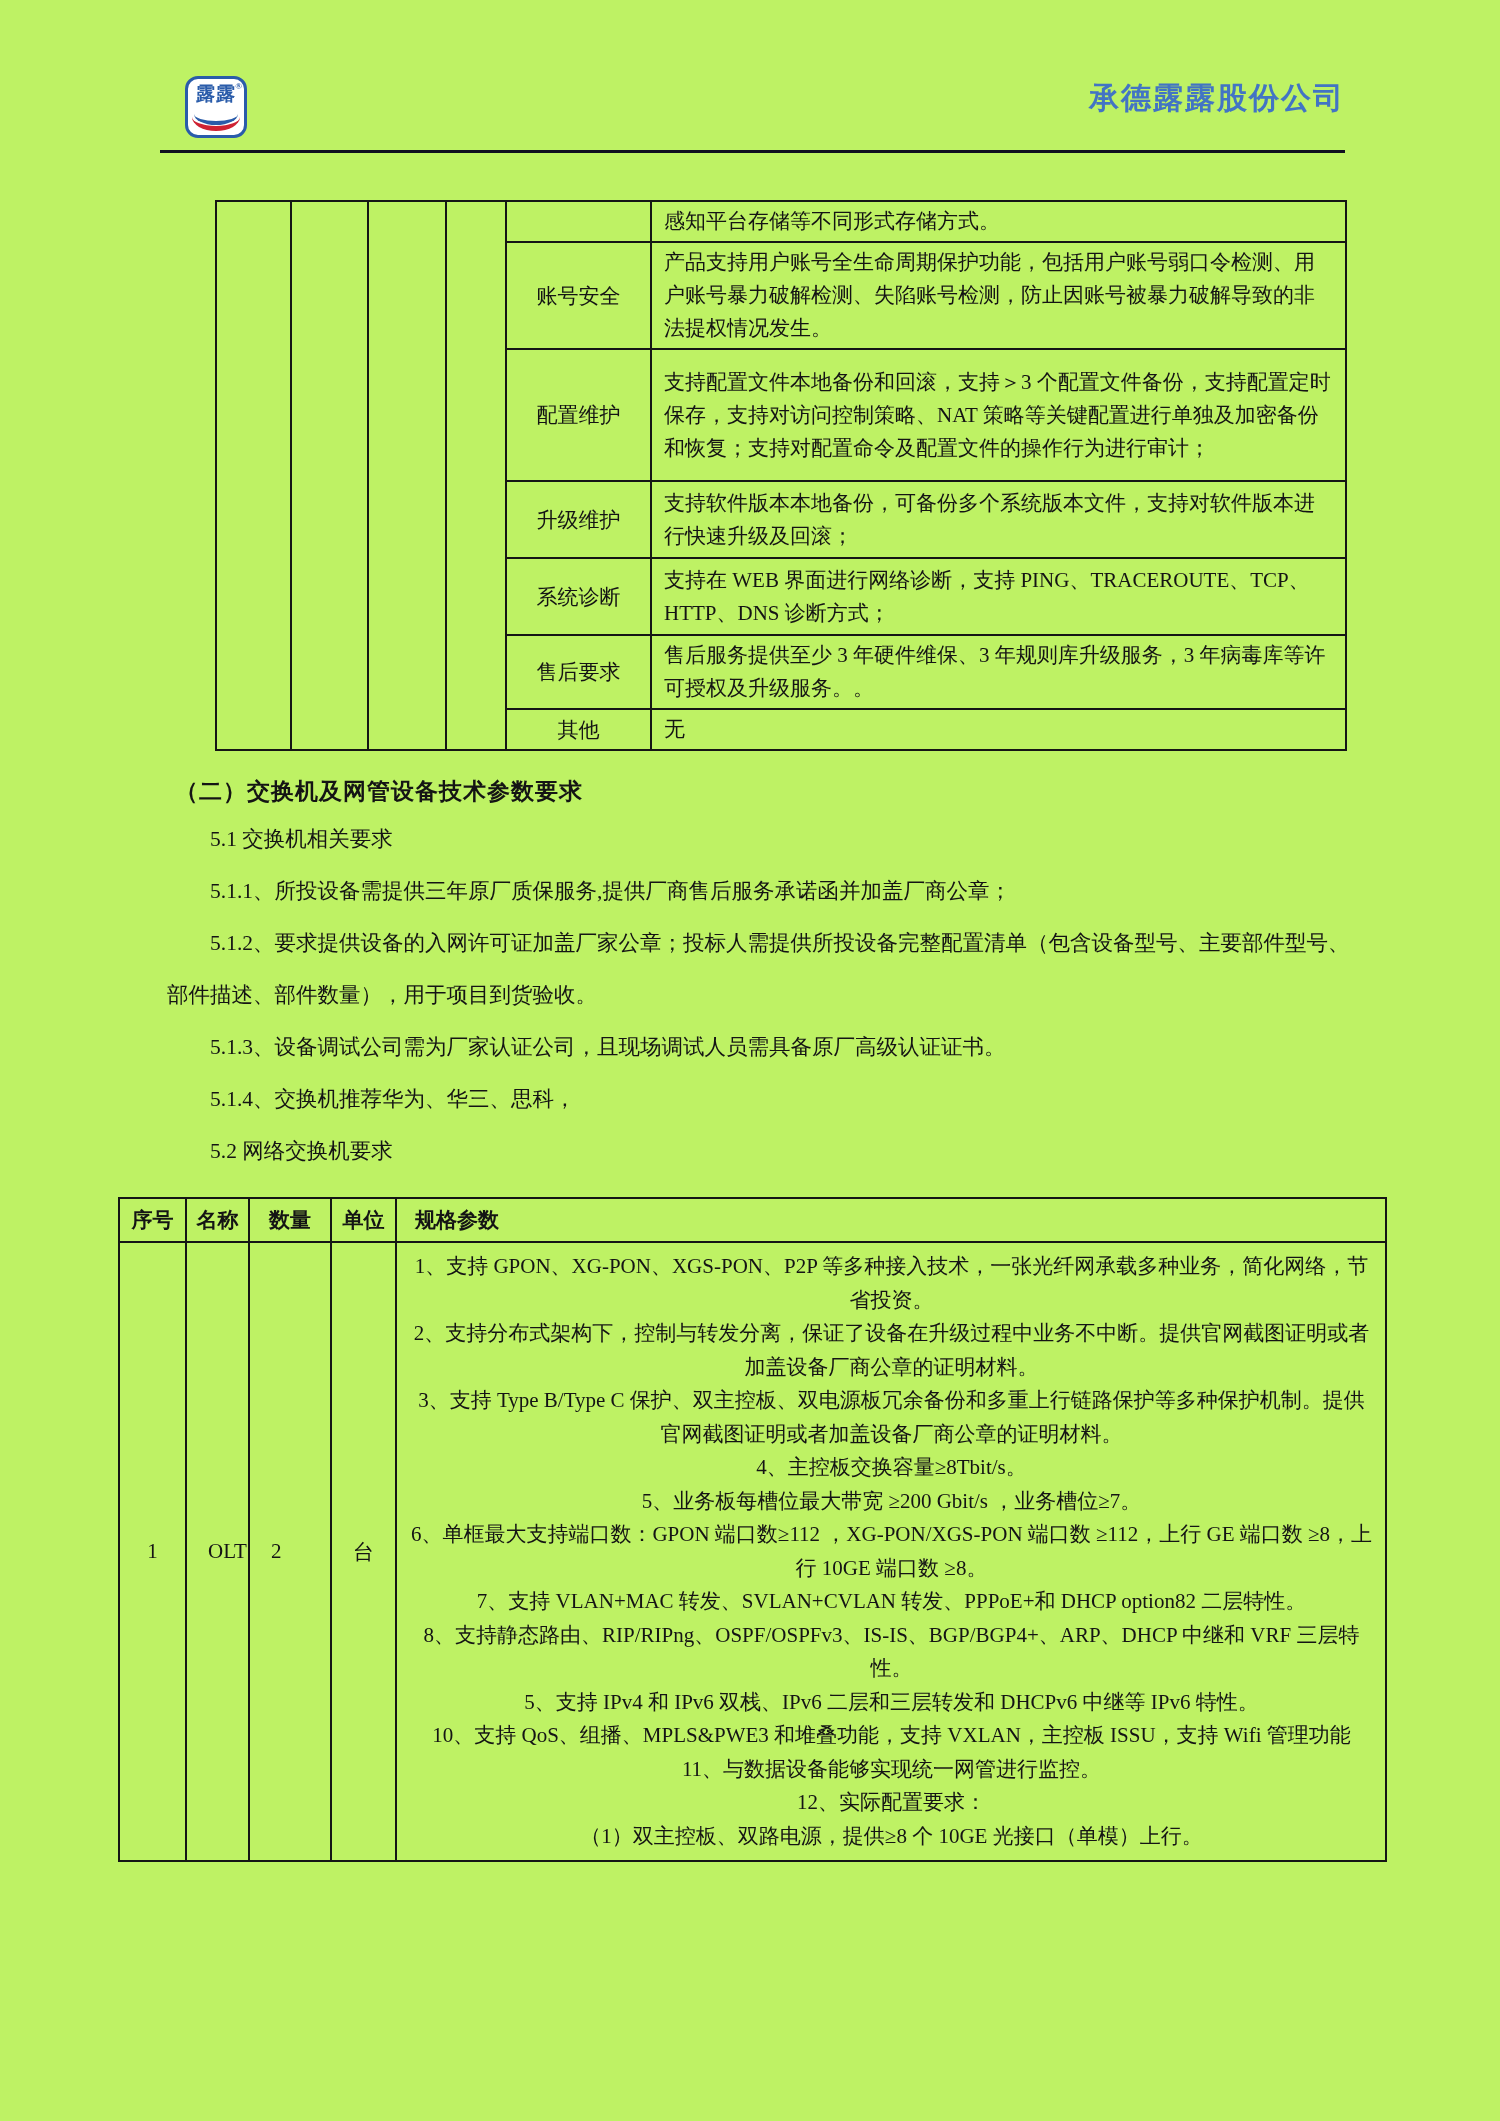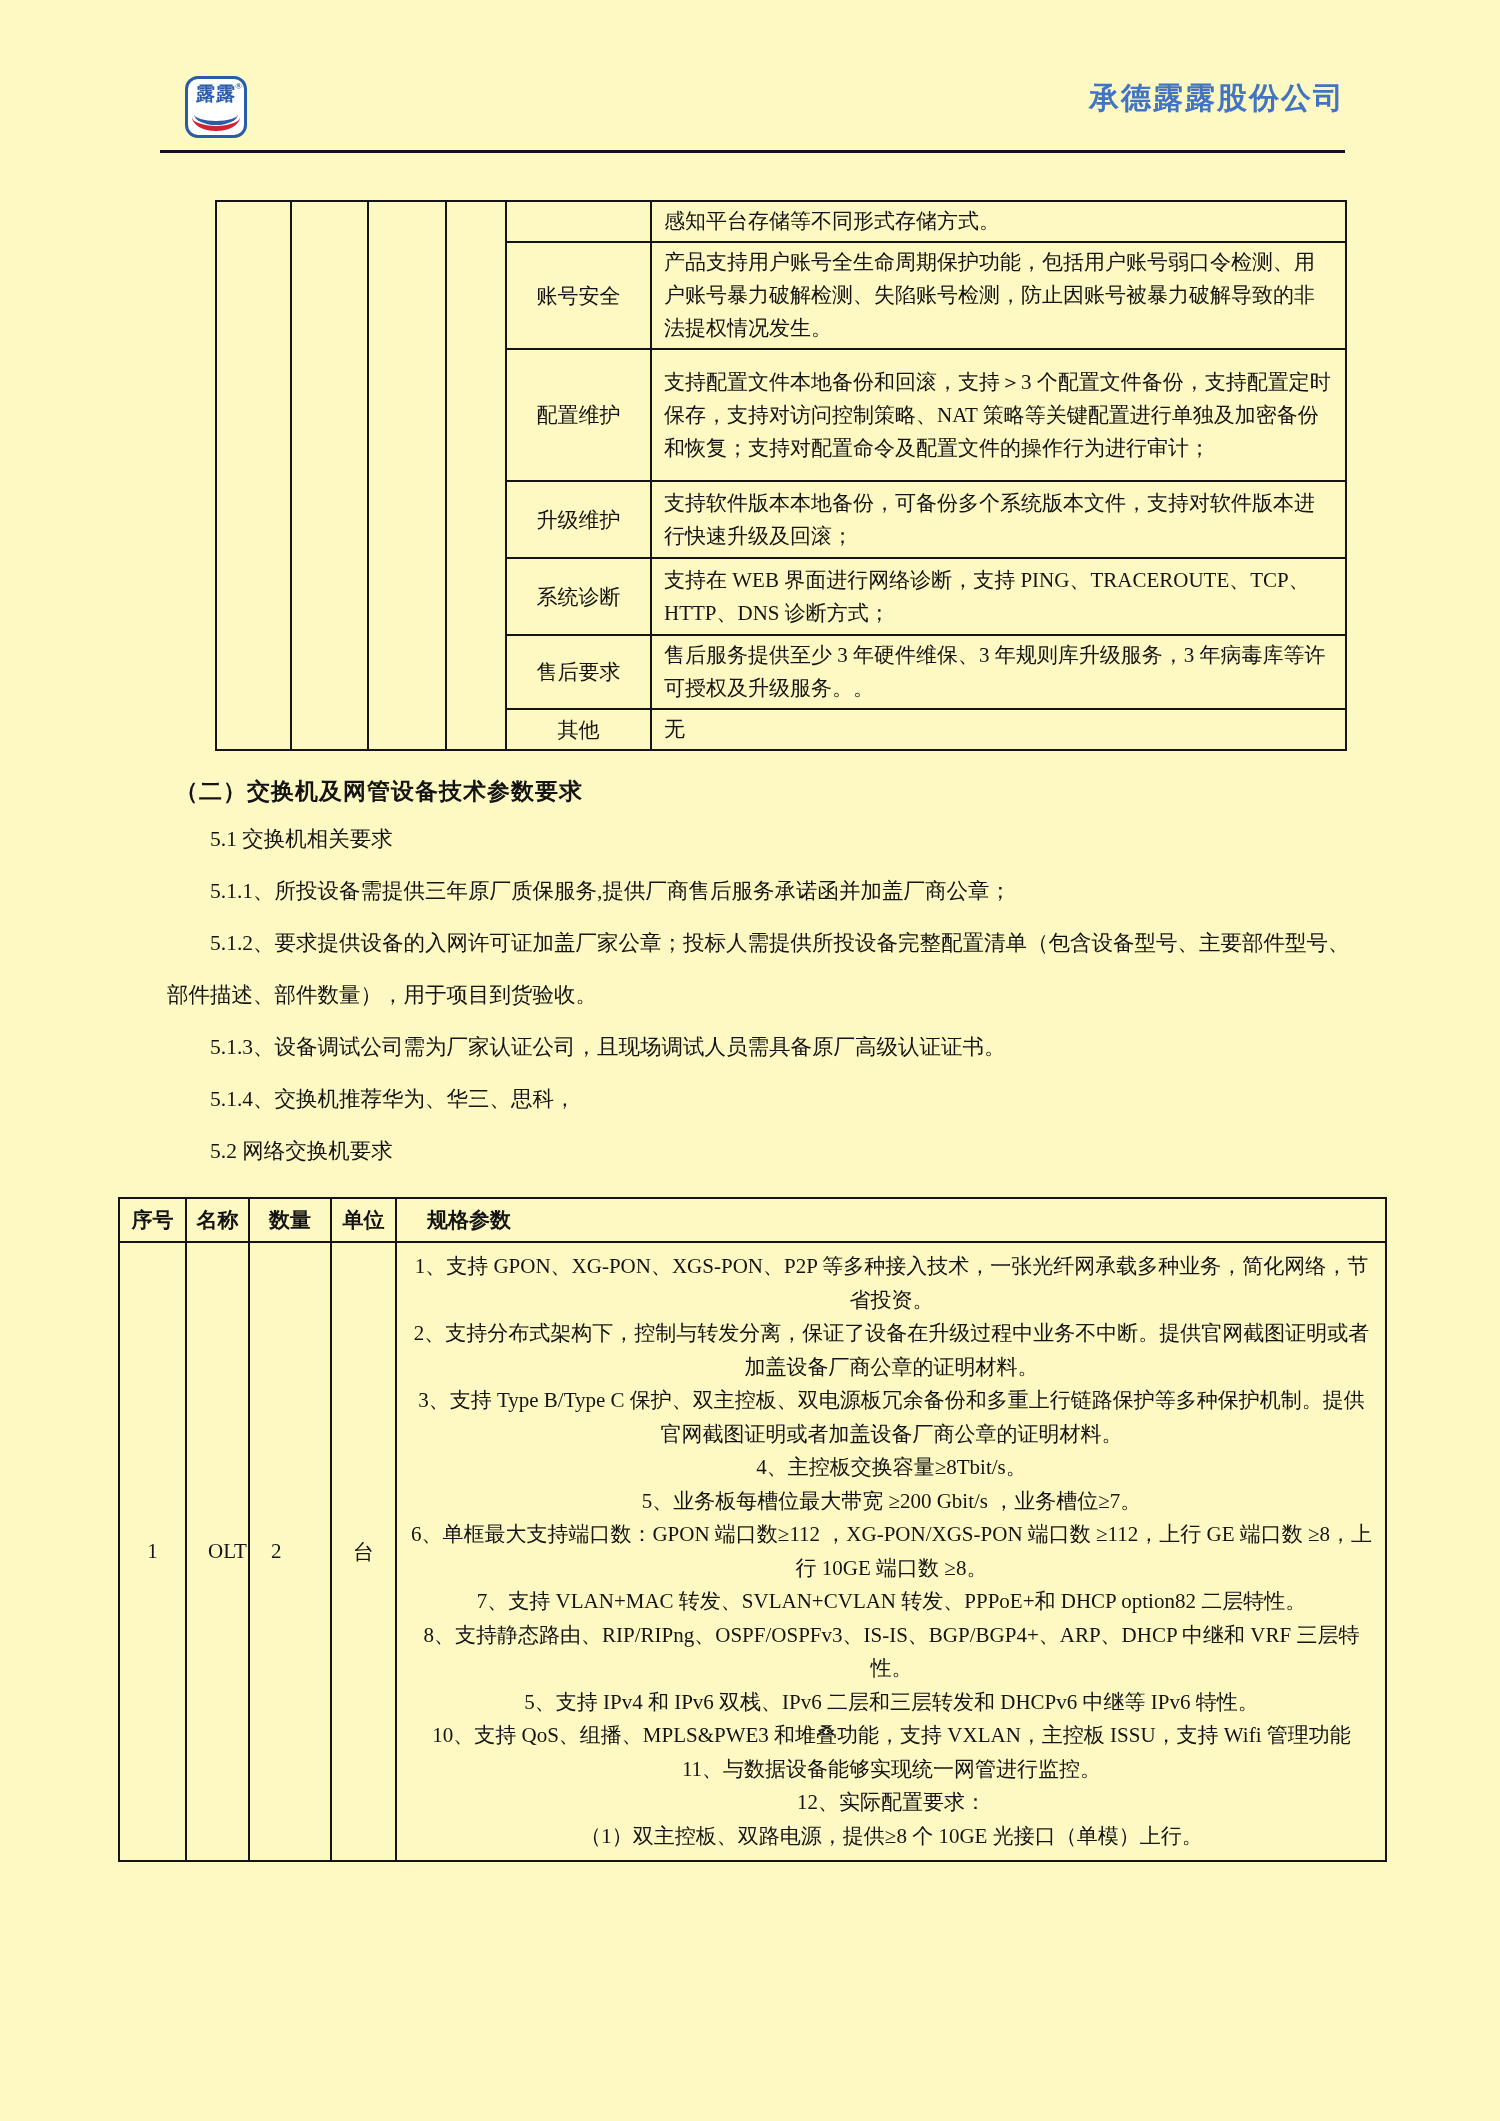--- a/index.html
+++ b/index.html
@@ -1,17 +1,17 @@
 <!DOCTYPE html>
 <html><head>
 <meta charset="utf-8">
 <style>
   html,body{margin:0;padding:0;background:#888;}
   .page{
-    width:1500px;height:2121px;background:#fef9c3;margin:0 auto;position:relative;
+    width:1500px;height:2121px;background:#bef264;margin:0 auto;position:relative;
     font-family:"Liberation Serif","DejaVu Serif",serif;color:#141414;
   }
   
   .hdr{width:1185px;margin-left:160px;height:150px;position:relative;
        border-bottom:3px solid #101020;}
   .logo{position:absolute;left:25px;top:76px;width:56px;height:56px;
         border:3px solid #2a5caa;border-radius:13px;background:#fff;overflow:hidden;}
   .logo-chars{font-weight:bold;color:#2a5caa;font-size:19px;text-align:center;
               line-height:20px;padding-top:5px;letter-spacing:1px;position:relative;}
   .logo-reg{position:absolute;top:-3px;right:1px;font-size:9px;color:#2a5caa;}
@@ -30,21 +30,21 @@
   .r0{height:40px;} .r1{height:100px;} .r2{height:132px;} .r3{height:77px;}
   .r4{height:77px;} .r5{height:70px;} .r6{height:30px;}
   
   .sec-heading{margin:20px 0 0 175px;font-size:23px;font-weight:bold;height:42px;
                line-height:42px;letter-spacing:1px;}
   .paras{margin-left:167px;width:1190px;font-size:21.5px;}
   .paras p{margin:0;line-height:52px;text-indent:43px;}
   
   .t-bot{margin-left:118px;margin-top:20px;width:1267px;}
   .t-bot th{height:44px;font-weight:bold;vertical-align:middle;text-align:center;padding:0;}
-  .t-bot th.h-spec{text-align:left;padding-left:30px;border-radius:8px;}
+  .t-bot th.h-spec{text-align:left;padding-left:18px;border-radius:8px;}
   .t-bot td{vertical-align:middle;}
   .t-bot .c-seq{text-align:center;}
   .t-bot .c-left{text-align:left;padding-left:21px;}
   .t-bot .c-spec{vertical-align:top;padding:7px 12px 7px 13px;}
   .spec-item{line-height:33.5px;text-align:center;}
   
   .pageno{text-align:center;margin-top:16px;font-size:20px;}
 </style>
 </head>
 <body>

